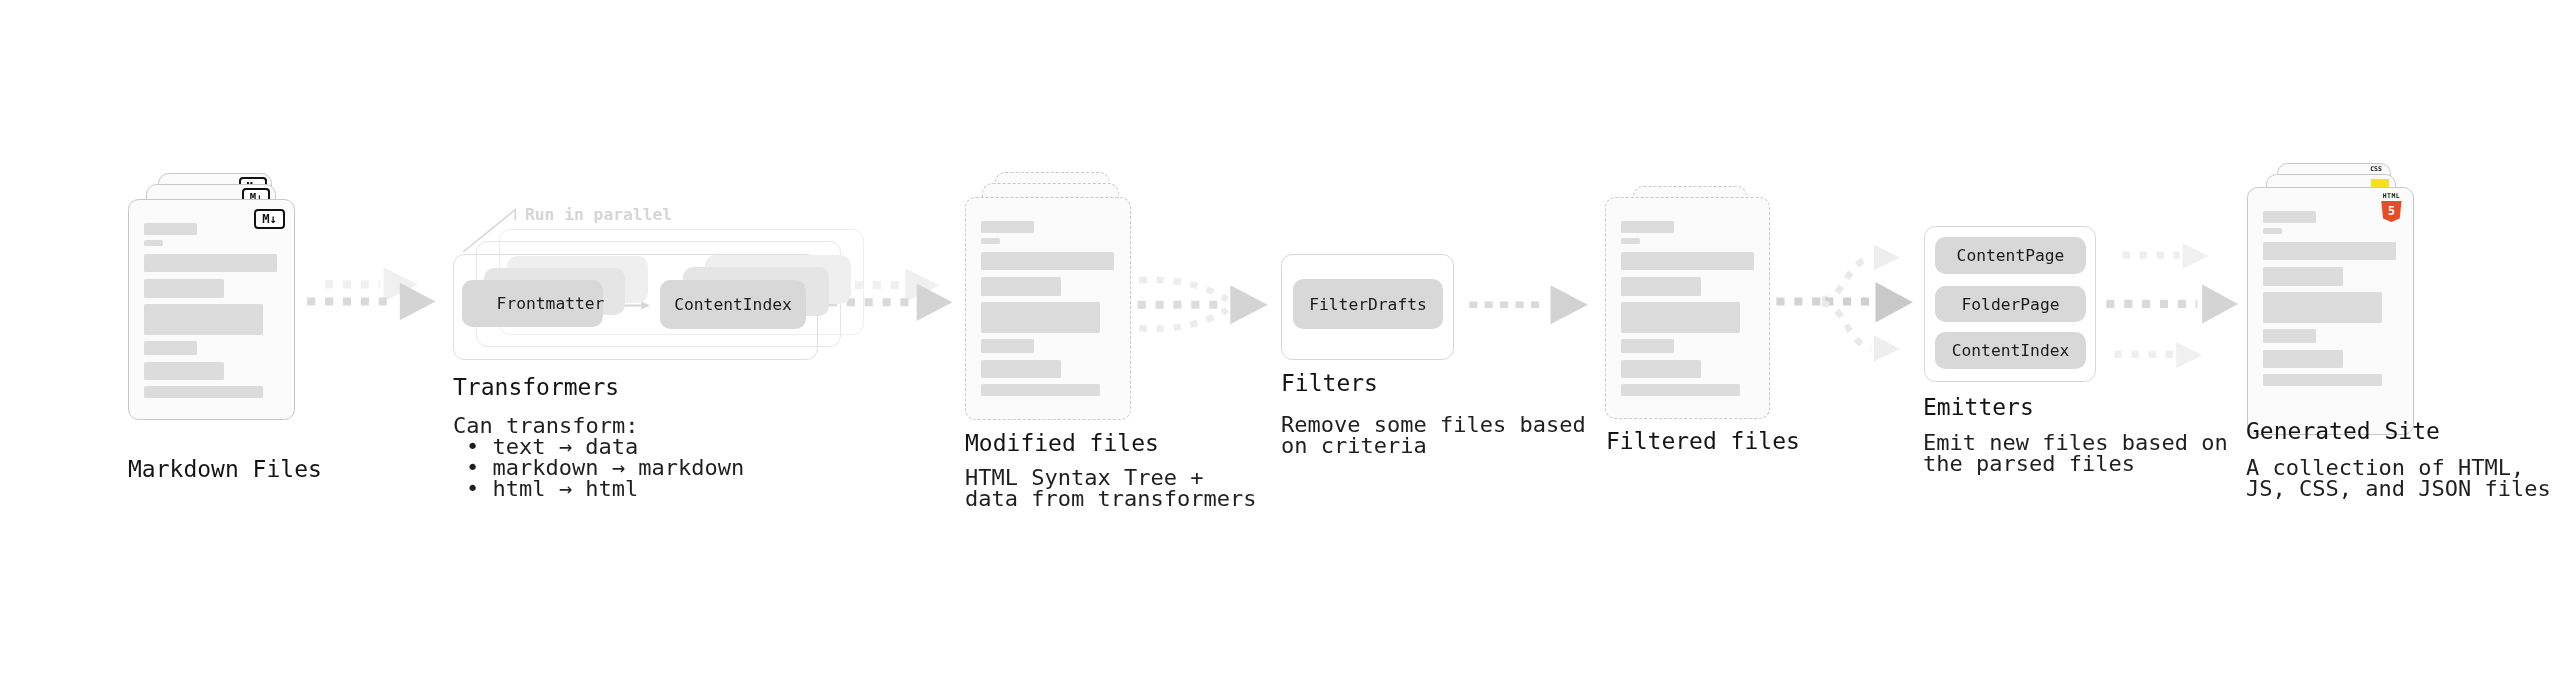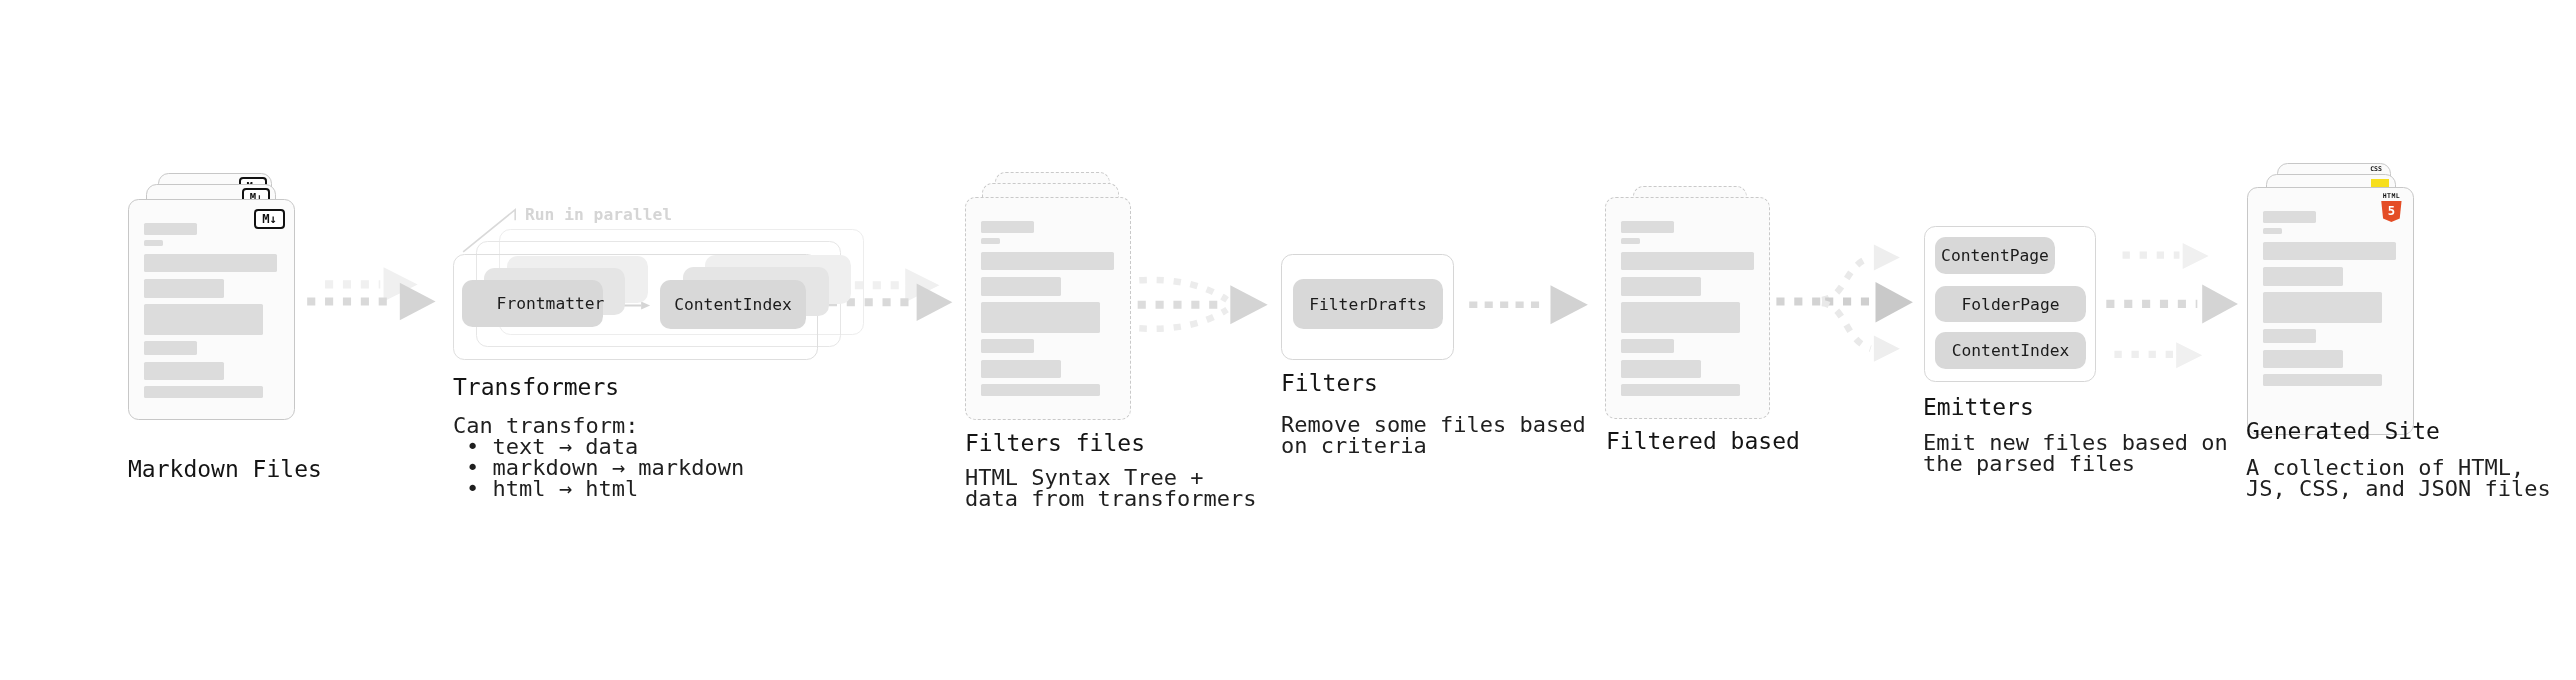--- a/index.html
+++ b/index.html
@@ -174,21 +174,21 @@
     <div class="card dashed" style="left:965px;top:197px;width:166px;height:223px;">
       <div class="bar b1"></div>
       <div class="bar b2"></div>
       <div class="bar b3"></div>
       <div class="bar b4"></div>
       <div class="bar b5"></div>
       <div class="bar b6"></div>
       <div class="bar b7"></div>
       <div class="bar b8"></div>
     </div>
-    <div class="title" style="left:965px;top:431px;">Filters files</div>
+    <div class="title" style="left:965px;top:431px;">Modified files</div>
     <div class="desc" style="left:965px;top:467px;">
       <div>HTML Syntax Tree +</div>
       <div>data from transformers</div>
     </div>
   </div>
 
   <div>
     <div class="panel" style="left:1281px;top:254px;width:173px;height:106px;"></div>
     <div class="pill" style="left:1293px;top:279px;width:150px;height:50px;">FilterDrafts</div>
     <div class="title" style="left:1281px;top:371px;">Filters</div>
@@ -203,26 +203,26 @@
     <div class="card dashed" style="left:1605px;top:197px;width:165px;height:222px;">
       <div class="bar b1"></div>
       <div class="bar b2"></div>
       <div class="bar b3"></div>
       <div class="bar b4"></div>
       <div class="bar b5"></div>
       <div class="bar b6"></div>
       <div class="bar b7"></div>
       <div class="bar b8"></div>
     </div>
-    <div class="title" style="left:1606px;top:429px;">Filtered based</div>
+    <div class="title" style="left:1606px;top:429px;">Filtered files</div>
   </div>
 
   <div>
     <div class="panel" style="left:1924px;top:226px;width:172px;height:156px;"></div>
-    <div class="pill" style="left:1935px;top:237px;width:120px;height:37px;">ContentPage</div>
+    <div class="pill" style="left:1935px;top:237px;width:151px;height:37px;">ContentPage</div>
     <div class="pill" style="left:1935px;top:286px;width:151px;height:36px;">FolderPage</div>
     <div class="pill" style="left:1935px;top:332px;width:151px;height:37px;">ContentIndex</div>
     <div class="title" style="left:1923px;top:395px;">Emitters</div>
     <div class="desc" style="left:1923px;top:432px;">
       <div>Emit new files based on</div>
       <div>the parsed files</div>
     </div>
   </div>
 
   <div>

